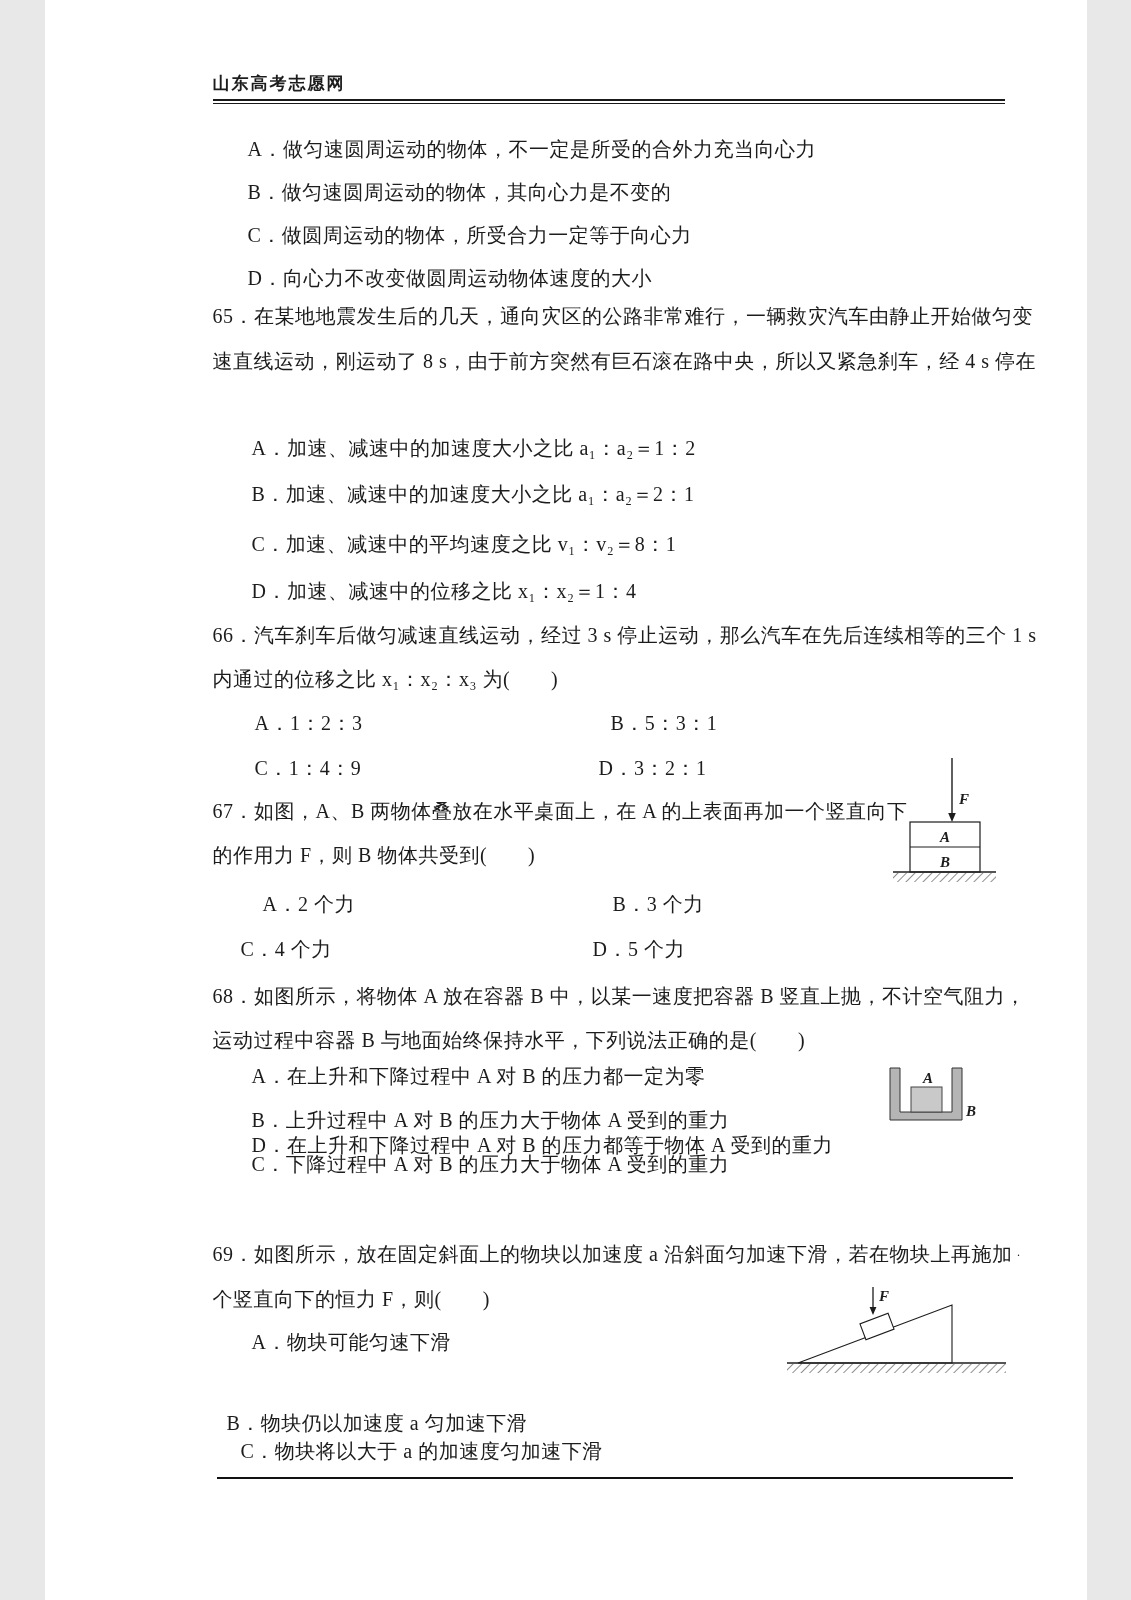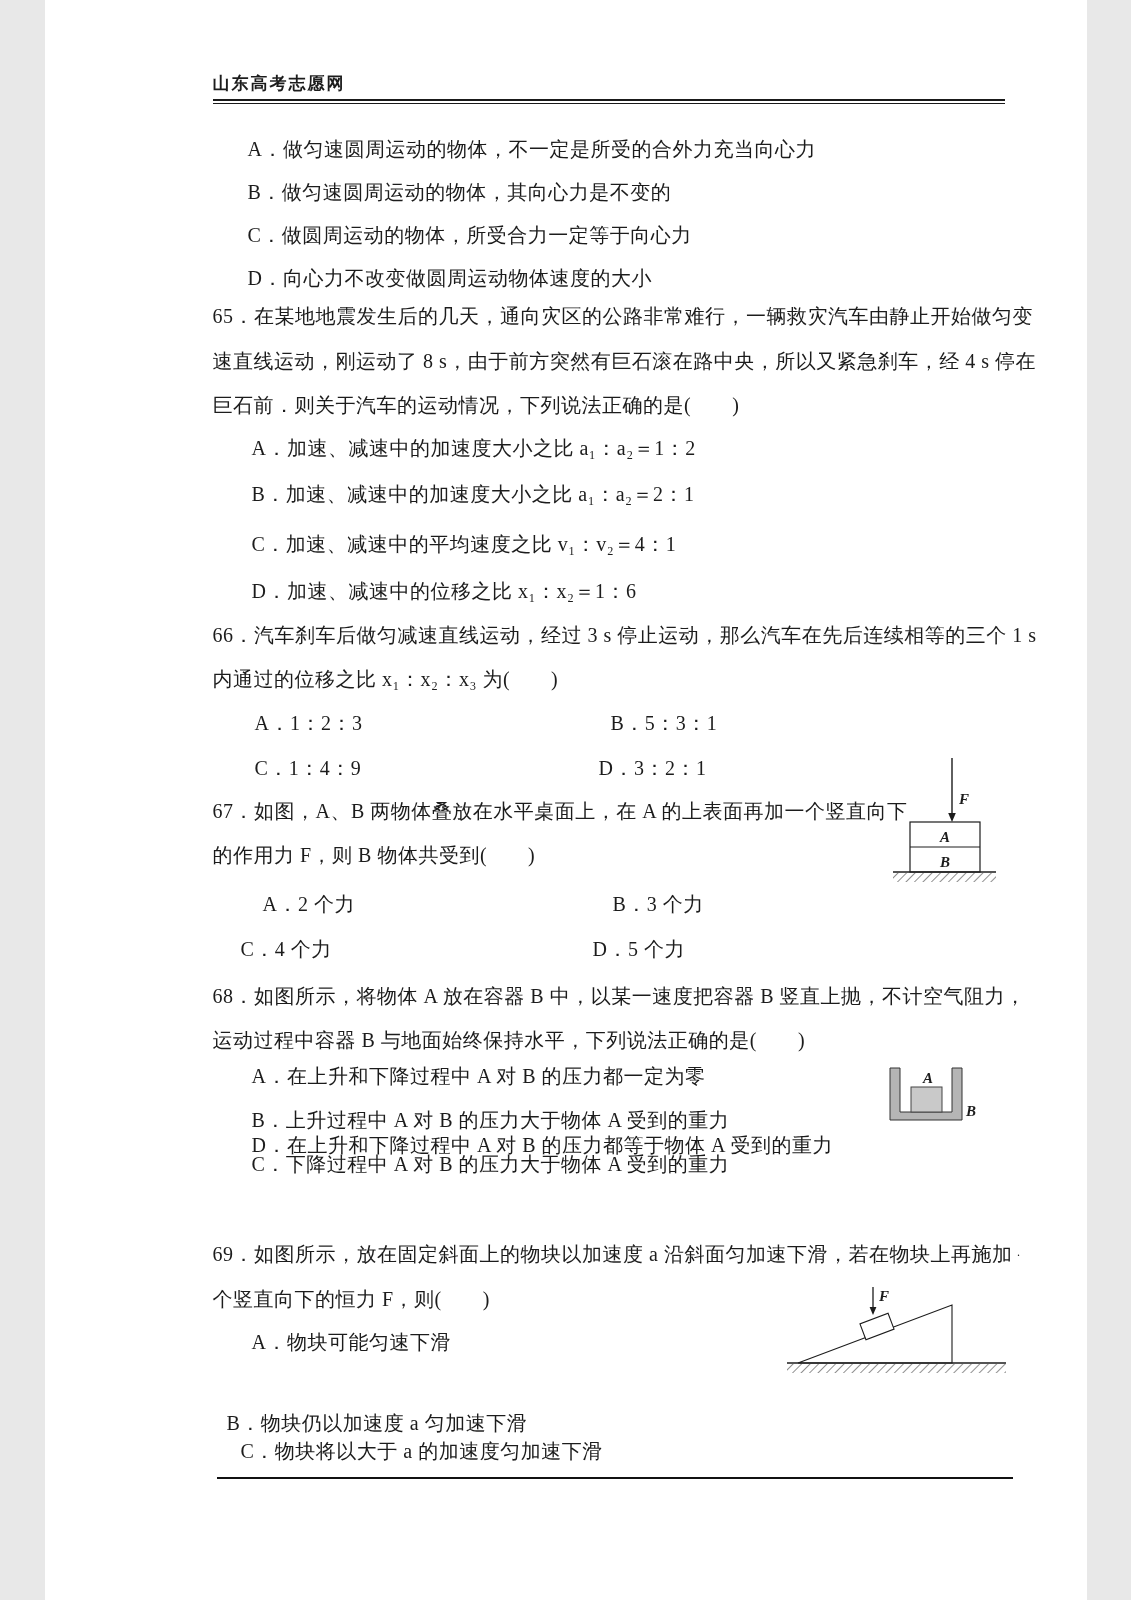--- a/index.html
+++ b/index.html
@@ -59,25 +59,24 @@
   <div class="header-text">山东高考志愿网</div>
   <div class="header-rule"></div>
 
   <div class="line" style="left:203px;top:138px;">A．做匀速圆周运动的物体，不一定是所受的合外力充当向心力</div>
   <div class="line" style="left:203px;top:181px;">B．做匀速圆周运动的物体，其向心力是不变的</div>
   <div class="line" style="left:203px;top:224px;">C．做圆周运动的物体，所受合力一定等于向心力</div>
   <div class="line" style="left:203px;top:267px;">D．向心力不改变做圆周运动物体速度的大小</div>
 
   <div class="line" style="left:168px;top:305px;">65．在某地地震发生后的几天，通向灾区的公路非常难行，一辆救灾汽车由静止开始做匀变</div>
   <div class="line" style="left:168px;top:350px;">速直线运动，刚运动了 8 s，由于前方突然有巨石滚在路中央，所以又紧急刹车，经 4 s 停在</div>
-  <div class="line" style="left:168px;top:394px;">巨石前．则关于汽车的运动情况，下列说法正确的是(　　)</div>
   <div class="line" style="left:207px;top:437px;">A．加速、减速中的加速度大小之比 a₁：a₂＝1：2</div>
   <div class="line" style="left:207px;top:483px;text-align:center;">B．加速、减速中的加速度大小之比 a₁：a₂＝2：1</div>
-  <div class="line" style="left:207px;top:533px;">C．加速、减速中的平均速度之比 v₁：v₂＝4：1</div>
-  <div class="line" style="left:207px;top:580px;">D．加速、减速中的位移之比 x₁：x₂＝1：6</div>
+  <div class="line" style="left:207px;top:533px;">C．加速、减速中的平均速度之比 v₁：v₂＝8：1</div>
+  <div class="line" style="left:207px;top:580px;">D．加速、减速中的位移之比 x₁：x₂＝1：4</div>
 
   <div class="line" style="left:168px;top:624px;">66．汽车刹车后做匀减速直线运动，经过 3 s 停止运动，那么汽车在先后连续相等的三个 1 s</div>
   <div class="line" style="left:168px;top:668px;">内通过的位移之比 x₁：x₂：x₃ 为(　　)</div>
   <div class="line" style="left:210px;top:712px;">A．1：2：3</div>
   <div class="line" style="left:566px;top:712px;">B．5：3：1</div>
   <div class="line" style="left:210px;top:757px;">C．1：4：9</div>
   <div class="line" style="left:554px;top:757px;">D．3：2：1</div>
 
   <div class="line" style="left:168px;top:800px;">67．如图，A、B 两物体叠放在水平桌面上，在 A 的上表面再加一个竖直向下</div>
   <div class="line" style="left:168px;top:844px;">的作用力 F，则 B 物体共受到(　　)</div>

